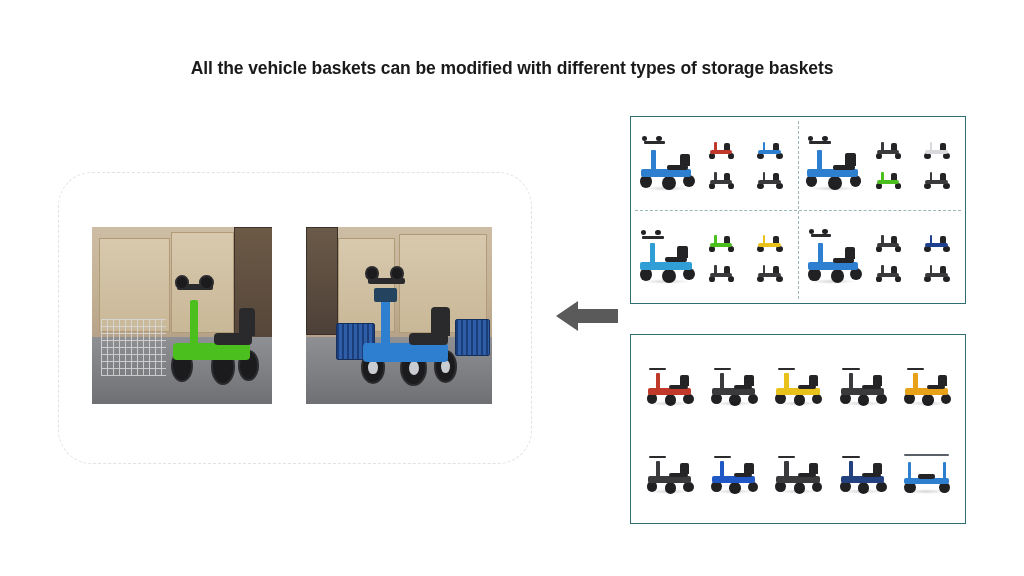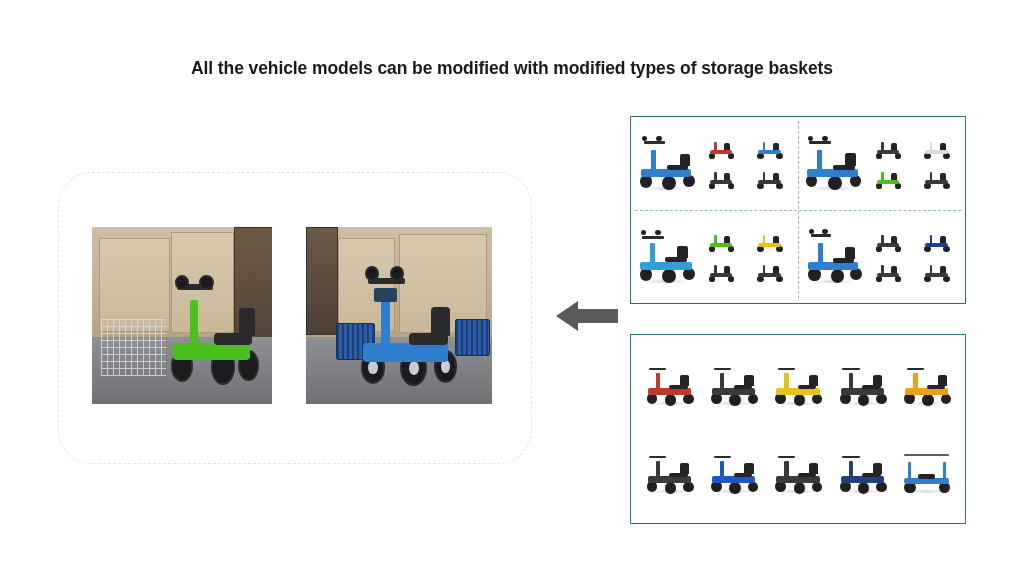--- a/index.html
+++ b/index.html
@@ -170,21 +170,21 @@
     position: absolute;
     bottom: 2px; left: 50%;
     transform: translateX(-50%);
     width: 78%; height: 5px;
     background: radial-gradient(ellipse at center, rgba(0,0,0,.16), rgba(0,0,0,0) 70%);
   }
 </style>
 </head>
 <body>
 
-<div class="slide-title">All the vehicle models can be modified with modified types of storage baskets</div>
+<div class="slide-title">All the vehicle baskets can be modified with different types of storage baskets</div>
 
 <div class="left-panel"></div>
 
 <div class="photo photo-green">
   <div class="scene">
     <div class="wall"></div>
     <div class="wall-box" style="left:4%;top:6%;width:38%;height:52%;"></div>
     <div class="wall-box" style="left:44%;top:3%;width:34%;height:56%;"></div>
     <div class="wall-box" style="left:79%;top:0%;width:21%;height:62%;background:linear-gradient(180deg,#6c5a46,#55463a);border-color:#3e332a;"></div>
     <div class="floor"></div>

